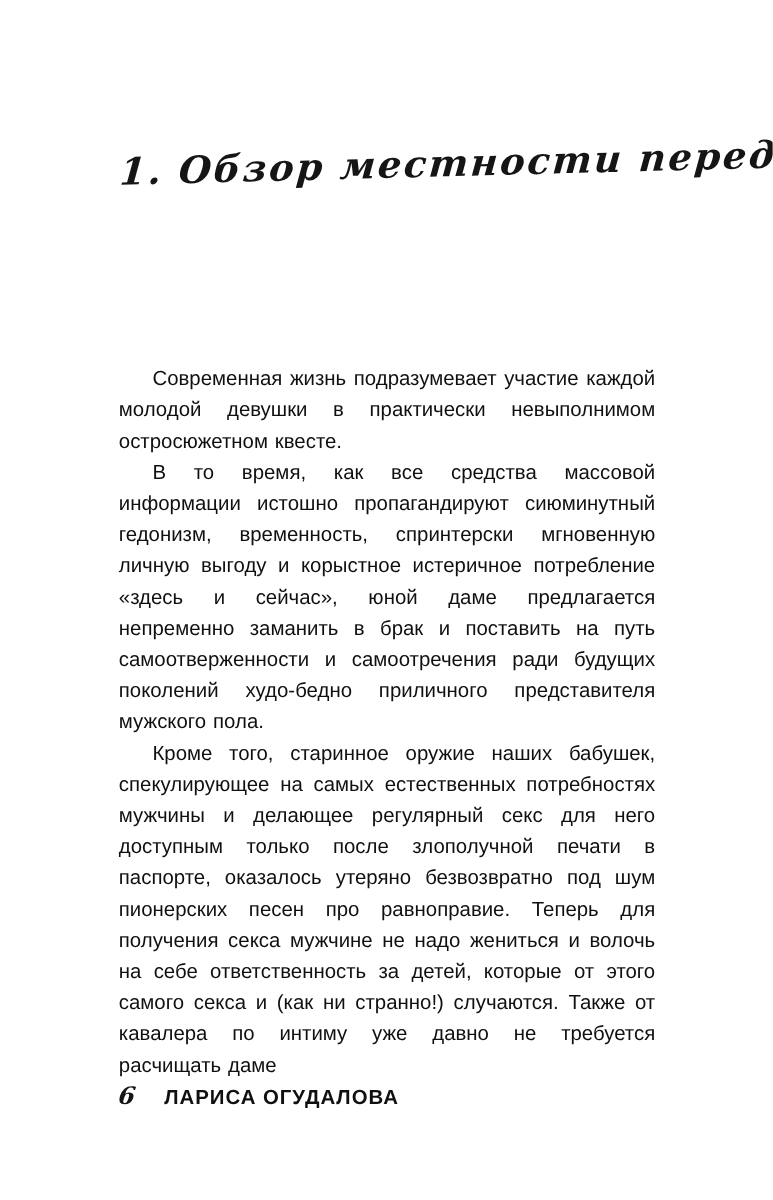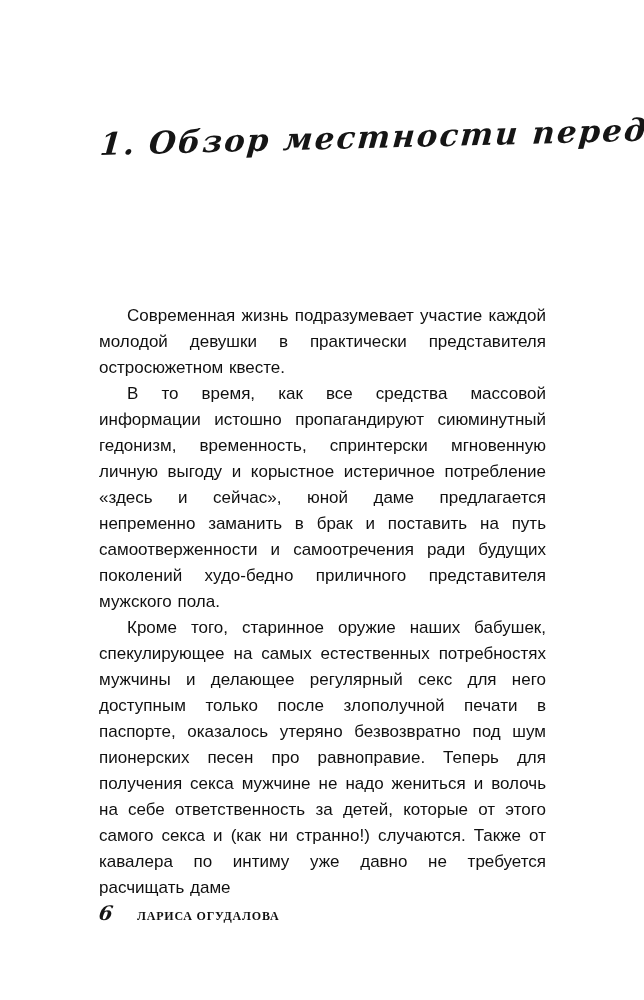--- a/index.html
+++ b/index.html
@@ -59,37 +59,37 @@
   }
   .page-number {
     font-family: "DejaVu Serif", serif;
     font-style: italic;
     font-weight: 600;
     font-size: 20px;
     transform: skewX(-8deg);
     color: #151515;
   }
   .running-title {
-    font-family: Liberation Serif, serif;
+    font-family: Liberation Sans, sans-serif;
     font-weight: 700;
-    font-size: 12px;
+    font-size: 17px;
     letter-spacing: 0.8px;
     text-transform: uppercase;
     color: #101010;
   }
 </style>
 </head>
 <body>
 
 <div class="book-page">
 
   <h1 class="chapter-title">1. Обзор местности перед боем</h1>
 
   <div class="body-text">
-    <p>Современная жизнь подразумевает участие каждой молодой девушки в практически представителя остросюжетном квесте.</p>
+    <p>Современная жизнь подразумевает участие каждой молодой девушки в практически невыполнимом остросюжетном квесте.</p>
     <p>В то время, как все средства массовой информации истошно пропагандируют сиюминутный гедонизм, временность, спринтерски мгновенную личную выгоду и корыстное истеричное потребление «здесь и сейчас», юной даме предлагается непременно заманить в брак и поставить на путь самоотверженности и самоотречения ради будущих поколений худо-бедно приличного представителя мужского пола.</p>
     <p>Кроме того, старинное оружие наших бабушек, спекулирующее на самых естественных потребностях мужчины и делающее регулярный секс для него доступным только после злополучной печати в паспорте, оказалось утеряно безвозвратно под шум пионерских песен про равноправие. Теперь для получения секса мужчине не надо жениться и волочь на себе ответственность за детей, которые от этого самого секса и (как ни странно!) случаются. Также от кавалера по интиму уже давно не требуется расчищать даме</p>
   </div>
 
   <div class="page-footer">
     <span class="page-number">6</span>
     <span class="running-title">ЛАРИСА ОГУДАЛОВА</span>
   </div>
 
 </div>

